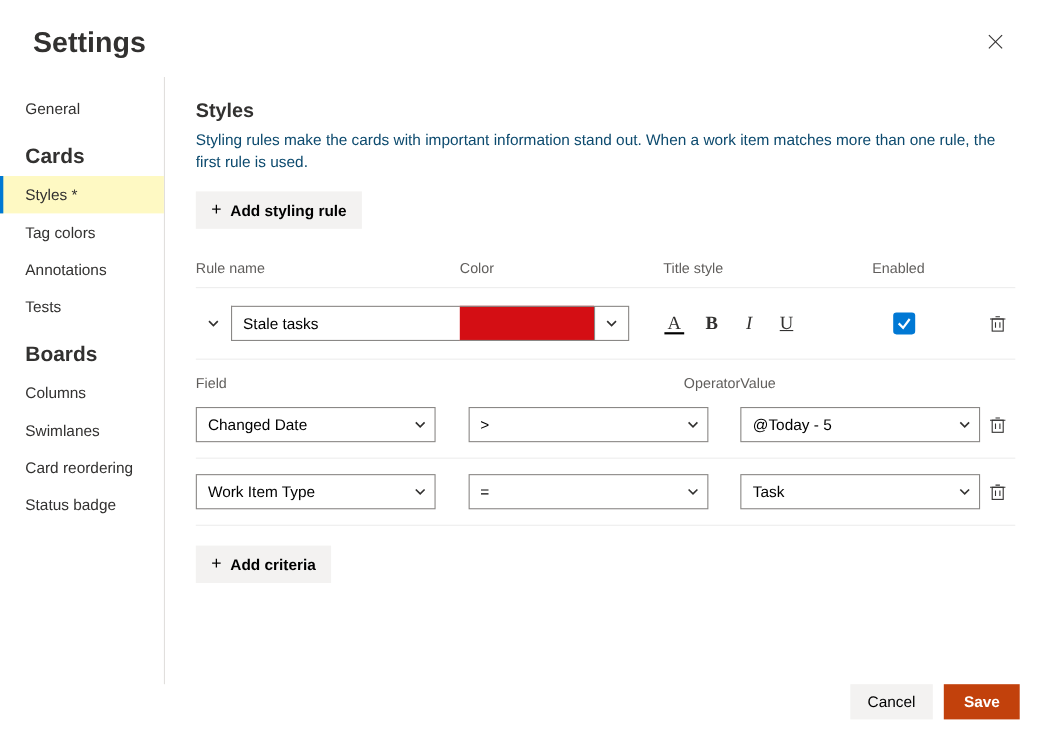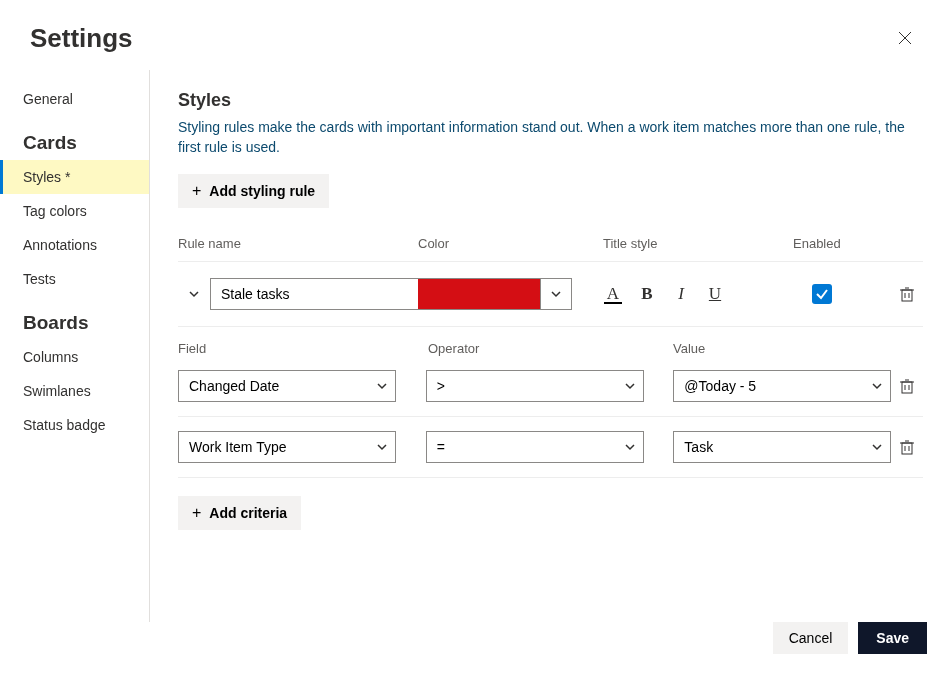--- a/index.html
+++ b/index.html
@@ -37,36 +37,36 @@
     .underline { text-decoration: underline; }
     .fontcolor { position: relative; font-weight:400; }
     .fontcolor .underlinebar { position:absolute; bottom:2px; left:2px; right:2px; height:2px; background:#000; }
     .checkbox-wrap { margin-left: 40px; width: 60px; display:flex; justify-content:center; }
     .checkbox { width: 20px; height: 20px; border-radius: 3px; background: #0078d4; display:flex; align-items:center; justify-content:center; cursor:pointer; }
     .checkbox svg { width:14px; height:14px; stroke:#fff; }
     .delete-btn { margin-left: auto; width: 32px; height: 32px; background:none; border:none; cursor:pointer; display:flex; align-items:center; justify-content:center; }
     .delete-btn svg { width:16px; height:16px; }
     .criteria-headers { display: flex; font-size: 13px; color: #605e5c; padding-top: 14px; }
     .ch-field { width: 250px; }
-    .ch-op { width: 245px; }
+    .ch-op { width: 245px; text-align: right; }
     .ch-val { flex:1; }
     .criteria-row { display: flex; align-items: center; padding: 14px 0; border-bottom: 1px solid #ededed; gap: 0; }
     .criteria-row:first-of-type { border-top: 1px solid #ededed; margin-top: 10px; }
     .select { height: 32px; border: 1px solid #8a8886; padding: 0 30px 0 10px; font-size: 14px; background: #fff; appearance: none; position: relative; }
     .select-wrap { position: relative; display: inline-block; }
     .select-wrap .caret { position: absolute; right: 8px; top: 50%; transform: translateY(-50%); pointer-events: none; }
     .sel-field { width: 218px; }
     .sel-op { width: 218px; }
     .sel-val { width: 218px; }
     .gap { width: 30px; }
     .gap-sm { width: 30px; }
     .add-criteria-wrap { margin-top: 18px; }
     .footer { position: absolute; bottom: 0; left: 0; right: 0; height: 64px; display:flex; align-items:flex-start; justify-content:flex-end; gap: 10px; padding-right: 24px; }
     .btn-cancel { background: #f3f2f1; border: none; padding: 8px 16px; font-size: 14px; cursor: pointer; }
-    .btn-save { background: #0f172a; color: #fff; border: none; padding: 8px 18px; font-size: 14px; font-weight:600; cursor: pointer; }
+    .btn-save { background: #c2410c; color: #fff; border: none; padding: 8px 18px; font-size: 14px; font-weight:600; cursor: pointer; }
   </style>
 </head>
 <body>
 
 <div class="header">
   <h1>Settings</h1>
   <button class="close-btn">
     <svg viewBox="0 0 14 14">
         <line x1="1" y1="1" x2="13" y2="13" stroke="#323130" stroke-width="1"></line>
         <line x1="13" y1="1" x2="1" y2="13" stroke="#323130" stroke-width="1"></line>
@@ -78,20 +78,21 @@
   <div class="sidebar">
     <div class="sidebar-item">General</div>
     <div class="sidebar-group-title">Cards</div>
     <div class="sidebar-item active">Styles *</div>
     <div class="sidebar-item">Tag colors</div>
     <div class="sidebar-item">Annotations</div>
     <div class="sidebar-item">Tests</div>
     <div class="sidebar-group-title">Boards</div>
     <div class="sidebar-item">Columns</div>
     <div class="sidebar-item">Swimlanes</div>
+    <div class="sidebar-item">Card reordering</div>
     <div class="sidebar-item">Status badge</div>
   </div>
 
   <div class="main">
     <h2>Styles</h2>
     <p class="desc">Styling rules make the cards with important information stand out. When a work item matches more than one rule, the first rule is used.</p>
     <button class="add-btn">
       <span class="plus">+</span>
       <span>Add styling rule</span>
     </button>

